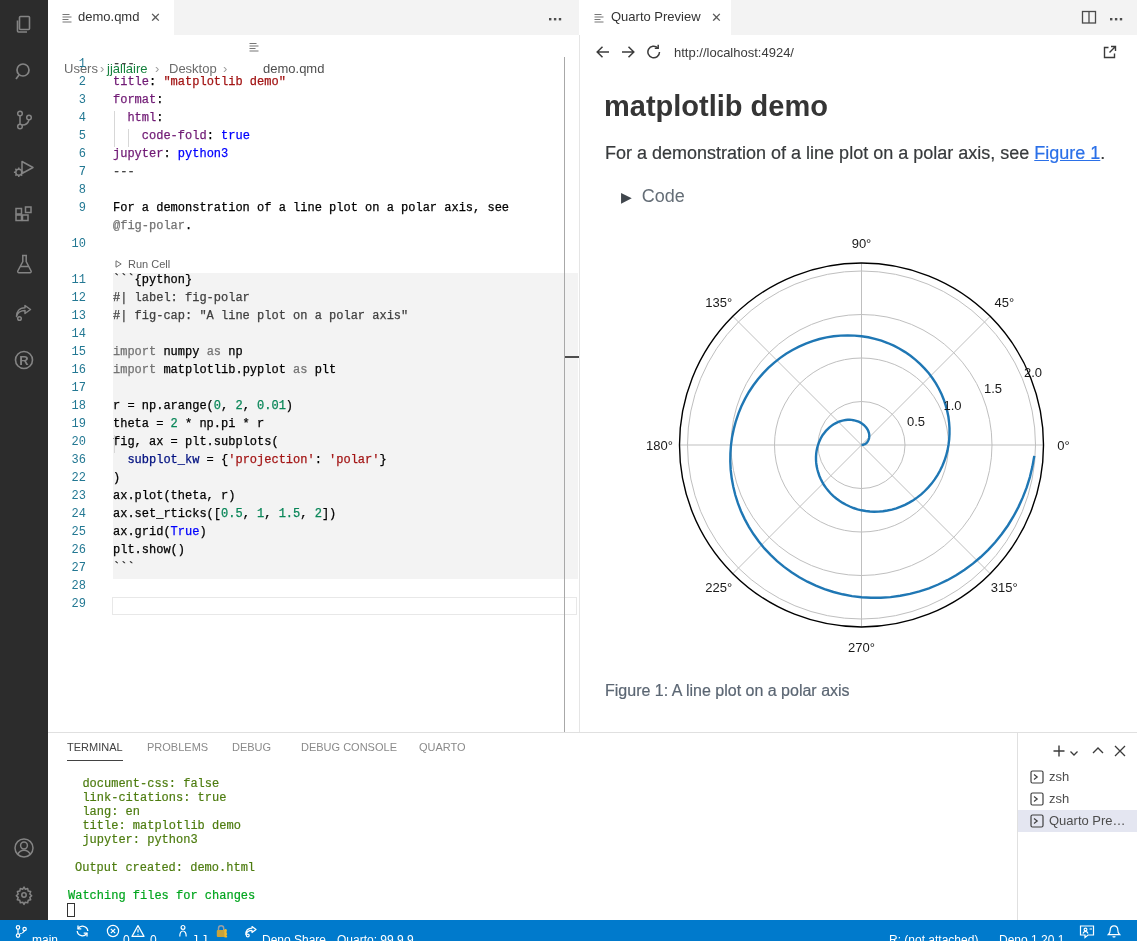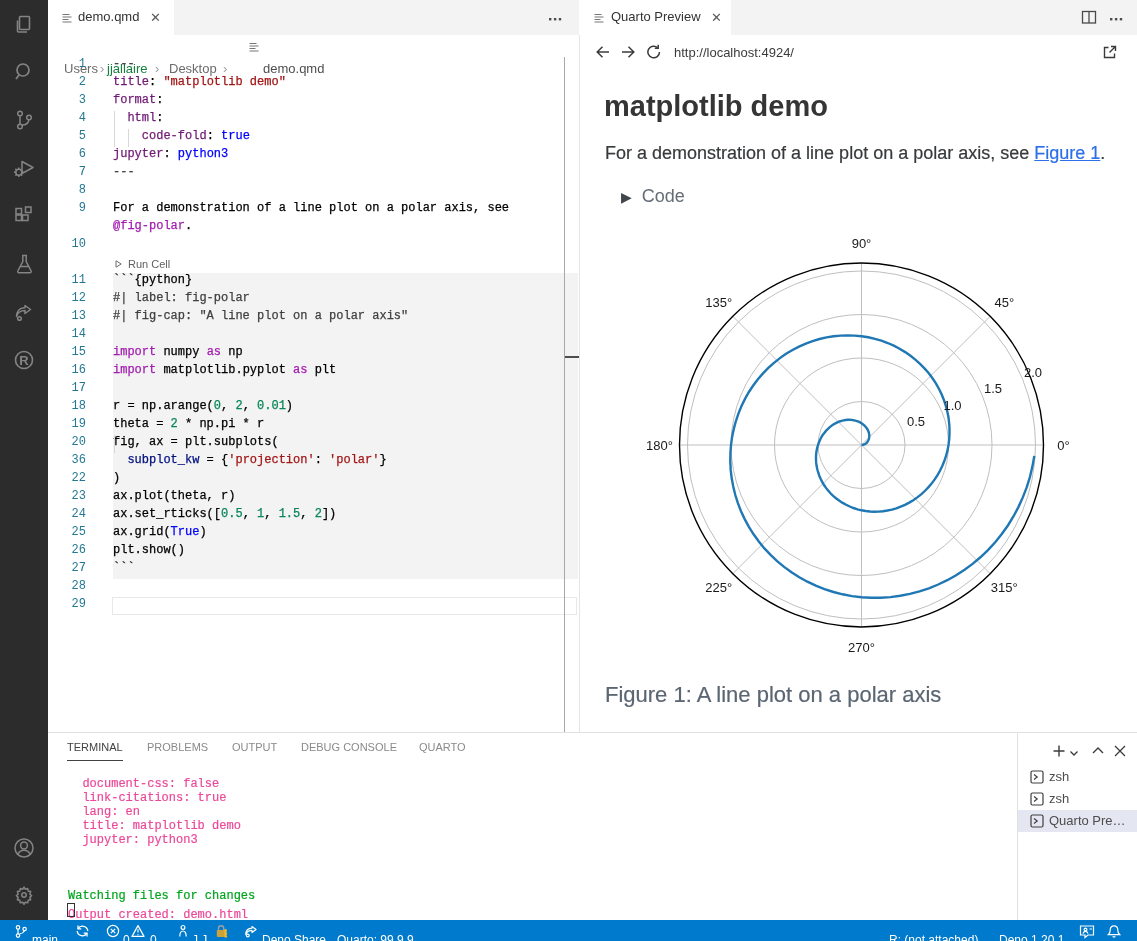--- a/index.html
+++ b/index.html
@@ -11,52 +11,52 @@
 .tabtxt { position:absolute; top:9px; font-size:13px; color:#333333; }
 .x { position:absolute; top:10px; font-size:13px; color:#595959; }
 #breadcrumb { position:absolute; left:48px; top:35px; width:530px; height:22px; background:#fff;
   font-size:13px; color:#6b6b6b; }
 #breadcrumb span { position:absolute; top:3px;margin-top:23px; }
 .lnum { position:absolute; left:48px; width:38px; height:18px; line-height:18px;
   text-align:right; color:#237893; font:12px "Liberation Mono", monospace; }
 .crow { position:absolute; left:113px; height:18px; line-height:18px; white-space:pre;
   font:12px "Liberation Mono", monospace; color:#000; -webkit-text-stroke:0.25px currentColor; }
 .c-y { color:#701a75; } .c-d { color:#3b3b3b; } .c-s { color:#a31515; } .c-b { color:#0000ff; }
-.c-g { color:#404040; } .c-p { color:#a21caf; } .c-n { color:#098658; }
+.c-g { color:#404040; } .c-p { color:#737373; } .c-n { color:#098658; }
 .c-v { color:#001080; }
 .runcell { position:absolute; left:113px; height:18px; line-height:18px; font-size:11px;
   color:#616161; display:flex; align-items:center; }
 .iguide { position:absolute; width:1px; height:18px; background:#d7d7d7; }
 #cellband { position:absolute; left:113px; top:273px; width:465px; height:306px;
   background:#f3f3f3; }
 #curline { position:absolute; left:112px; top:597px; width:465px; height:18px;
   border:1px solid #e8e8e8; }
 #ruler { position:absolute; left:564px; top:57px; width:1px; height:675px; background:#a8a8a8; }
 #ovmark { position:absolute; left:565px; top:356px; width:14px; height:2px; background:#4d4d4d; }
 #navbar { position:absolute; left:580px; top:35px; width:557px; height:34px; background:#fff; }
 #panel { position:absolute; left:48px; top:732px; width:1089px; height:188px; background:#fff;
   border-top:1px solid #e0e0e0; }
 .ptab { position:absolute; top:0; height:28px; line-height:28px; font-size:11px; color:#8a8a8a; }
 .ptab.act { color:#424242; border-bottom:1px solid #424242; }
 .trow { position:absolute; left:68px; height:14px; line-height:14px; white-space:pre;
-  font:12px "Liberation Mono", monospace; color:#ec4899; -webkit-text-stroke:0.2px currentColor; }
+  font:12px "Liberation Mono", monospace; color:#4d7c0f; -webkit-text-stroke:0.2px currentColor; }
 #tcursor { position:absolute; left:67px; top:903px; width:8px; height:14px; border:1px solid #333; }
 #tsep { position:absolute; left:1017px; top:733px; width:1px; height:187px; background:#e0e0e0; }
 .titem { position:absolute; left:1026px; height:22px; font-size:13px; color:#4d4d4d; }
 .titem span { position:absolute; left:23px; top:3px; }
 #tsel { position:absolute; left:1018px; top:810px; width:119px; height:22px; background:#e4e6f1; }
 #statusbar { position:absolute; left:0; top:920px; width:1137px; height:21px; background:#007acc;
   color:#fff; font-size:12px; }
 #statusbar .it { position:absolute; top:13px; white-space:pre;text-align:right; }
 h1 { position:absolute; left:604px; top:90px; font-size:29px; font-weight:700; color:#353535;
   letter-spacing:0px; }
 #para { position:absolute; left:605px; top:143px; font-size:18px; color:#373a3c; -webkit-text-stroke:0.2px currentColor; }
 #para a { color:#2b70e8; text-decoration:underline; }
 #codedet { position:absolute; left:605px; top:186px; font-size:18px; color:#646d76;margin-left:16px; }
-#figcap { position:absolute; left:605px; top:682px; font-size:22px; color:#5b6673; -webkit-text-stroke:0.2px currentColor; }
+#figcap { position:absolute; left:605px; top:682px; font-size:16px; color:#5b6673; -webkit-text-stroke:0.2px currentColor; }
 #urltxt { position:absolute; left:674px; top:45px; font-size:13px; color:#3b3b3b; }
 </style></head>
 <body>
 <div id="g2"></div>
 <div id="g1tabs"></div>
 <div id="g1tab"></div>
 <div id="g2tabs"></div>
 <div style="position:absolute;left:579px;top:0;width:152px;height:35px;background:#fff"></div>
 <div id="activitybar">
     <svg style="position:absolute;left:12px;top:13px;" width="24" height="24" viewBox="0 0 24 24">
@@ -300,30 +300,30 @@
       <text x="352.5" y="182.0">1.0</text>
       <text x="393" y="164.5">1.5</text>
       <text x="433" y="148.5">2.0</text>
 </g>
 </svg>
 <div id="figcap">Figure 1: A line plot on a polar axis</div>
 
 <div id="panel">
 <div class="ptab act" style="left:19px">TERMINAL</div>
 <div class="ptab" style="left:99px">PROBLEMS</div>
-<div class="ptab" style="left:184px">OUTPUT</div>
+<div class="ptab" style="left:184px">DEBUG</div>
 <div class="ptab" style="left:253px">DEBUG CONSOLE</div>
 <div class="ptab" style="left:371px">QUARTO</div>
 </div>
 <div class="trow" style="top:777px;">  document-css: false</div>
 <div class="trow" style="top:791px;">  link-citations: true</div>
 <div class="trow" style="top:805px;">  lang: en</div>
 <div class="trow" style="top:819px;">  title: matplotlib demo</div>
 <div class="trow" style="top:833px;">  jupyter: python3</div>
-<div class="trow" style="top:908px;">Output created: demo.html</div>
+<div class="trow" style="top:861px;margin-left:7px;">Output created: demo.html</div>
 <div class="trow" style="top:889px;color:#00a51e">Watching files for changes</div>
 <div id="tcursor"></div>
 <div id="tsep"></div>
 <div id="tsel"></div>
 <div class="titem" style="top:766px">
     <svg style="position:absolute;left:4px;top:4px;" width="14" height="14" viewBox="0 0 14 14">
       <g fill="none" stroke="#3f3f3f" stroke-width="1.2">
         <rect x="1" y="1" width="12" height="12" rx="1.5"></rect>
         <path d="M4 4.5 L7.2 7 L4 9.5"></path>
       </g>

